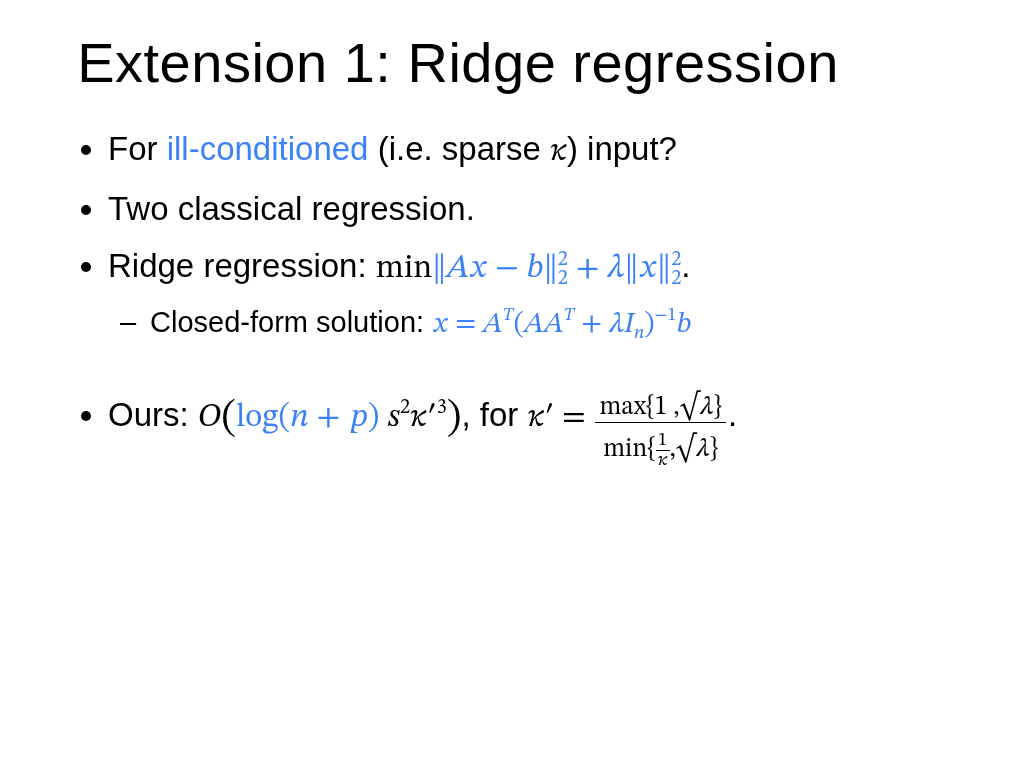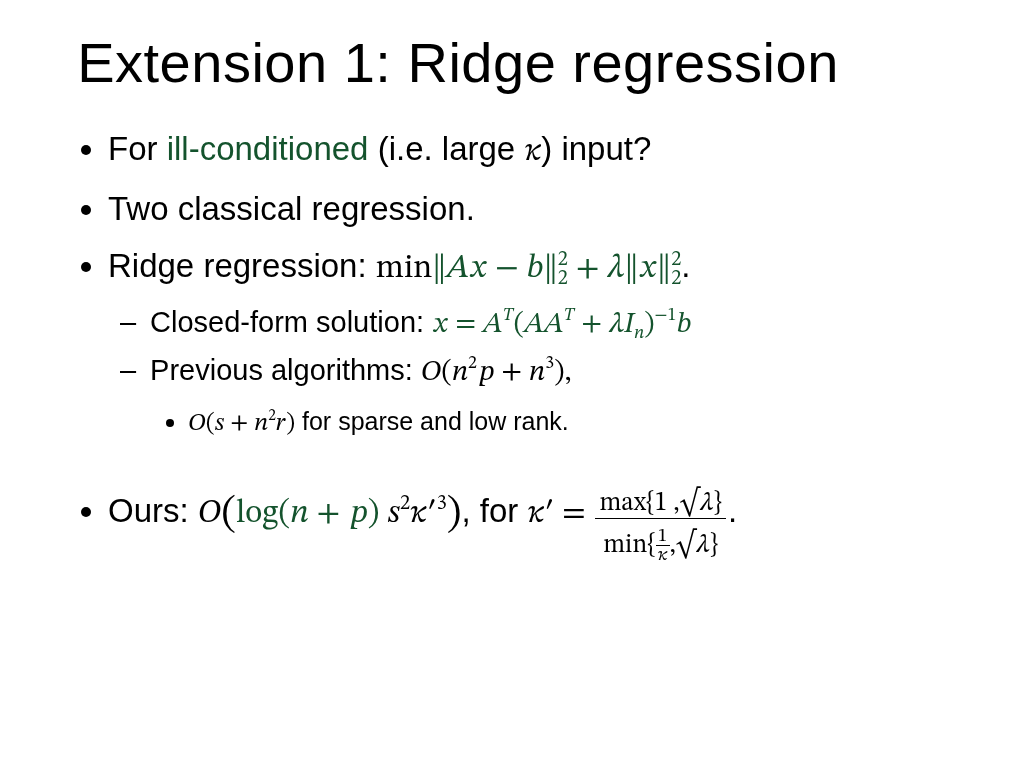--- a/index.html
+++ b/index.html
@@ -45,21 +45,21 @@
     display: inline-block;
     width: 22px;
     margin-left: -22px;
   }
   ul.subsub {
     list-style: disc;
     margin: 6px 0 0 0;
     padding-left: 46px;
     font-size: 25px;
   }
-  .red { color: #14532d; }
+  .red { color: #3b82f6; }
   .math { font-family: "Cambria Math", "STIX Two Math", "Latin Modern Math", serif; }
   sup, sub { font-size: 0.62em; line-height: 0; }
   sup { vertical-align: 0.65em; }
   sub { vertical-align: -0.35em; }
   .subsup {
     display: inline-block;
     vertical-align: -0.35em;
     line-height: 0.95;
     font-size: 0.62em;
     text-align: left;
@@ -91,39 +91,31 @@
 </style>
 </head>
 <body>
 
 <div class="slide">
   <h1 class="title">Extension 1: Ridge regression</h1>
 
   <ul class="top">
 
     <li>
-      <span>For </span><span class="red">ill-conditioned</span><span> (i.e. large </span><span class="math">𝜅</span><span>) input?</span>
+      <span>For </span><span class="red">ill-conditioned</span><span> (i.e. sparse </span><span class="math">𝜅</span><span>) input?</span>
     </li>
 
     <li>Two classical regression.</li>
 
     <li>
       <span>Ridge regression: </span><span class="math">min</span><span class="math red"><span>‖𝐴𝑥 − 𝑏‖</span><span class="subsup"><span class="t">2</span><span class="b">2</span></span><span> + 𝜆</span><span>‖𝑥‖</span><span class="subsup"><span class="t">2</span><span class="b">2</span></span></span><span>.</span>
 
       <ul class="sub">
         <li>
           <span>Closed-form solution: </span><span class="math red"><span>𝑥 = 𝐴</span><sup>𝑇</sup><span>(𝐴𝐴</span><sup>𝑇</sup><span> + 𝜆𝐼</span><sub>𝑛</sub><span>)</span><sup>−1</sup><span>𝑏</span></span>
-        </li>
-        <li>
-          <span>Previous algorithms: </span><span class="math"><span>𝑂(𝑛</span><sup>2</sup><span>𝑝 + 𝑛</span><sup>3</sup><span>),</span></span>
-          <ul class="subsub">
-            <li>
-              <span class="math"><span>𝑂(𝑠 + 𝑛</span><sup>2</sup><span>𝑟)</span></span><span> for sparse and low rank.</span>
-            </li>
-          </ul>
         </li>
       </ul>
     </li>
 
     <li class="ours-row">
       <span>Ours: </span><span class="math"><span>𝑂</span><span class="bigp">(</span><span class="red">log(𝑛 + 𝑝)</span><span> 𝑠</span><sup>2</sup><span>𝜅′</span><sup>3</sup><span class="bigp">)</span></span><span>, for </span><span class="math">𝜅′ = </span><span class="math frac"><span class="num">max{1 ,√𝜆}</span><span class="den"><span>min{</span><span class="tinyfrac"><span class="num">1</span><span class="den">𝜅</span></span><span>,√𝜆}</span></span></span><span>.</span>
     </li>
 
   </ul>
 </div>

